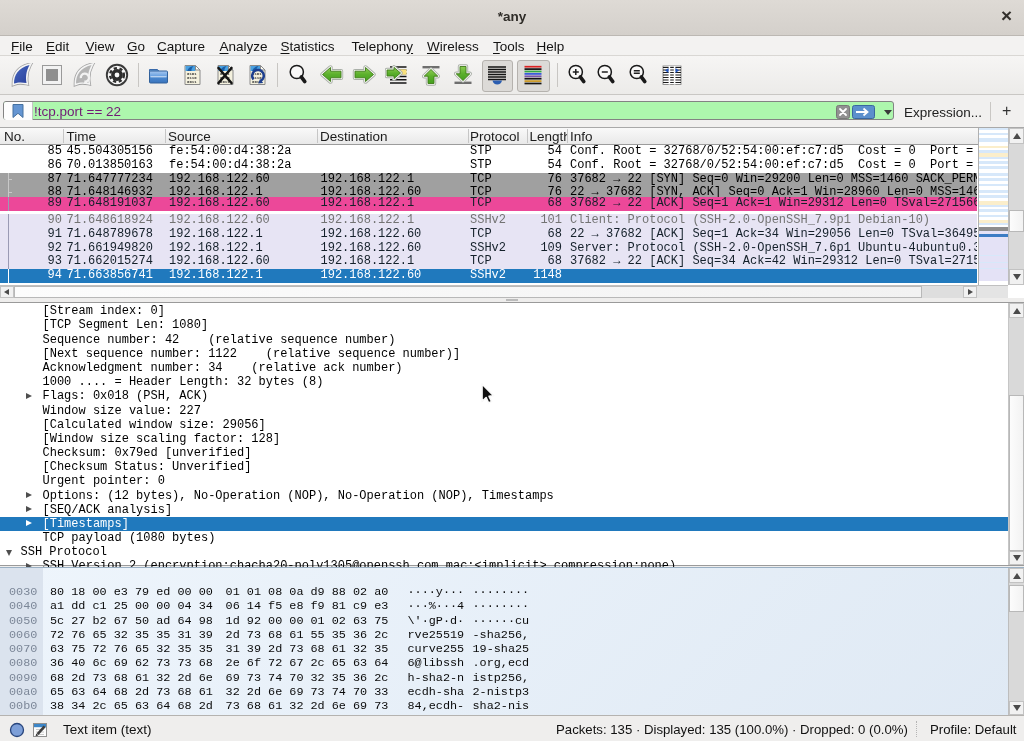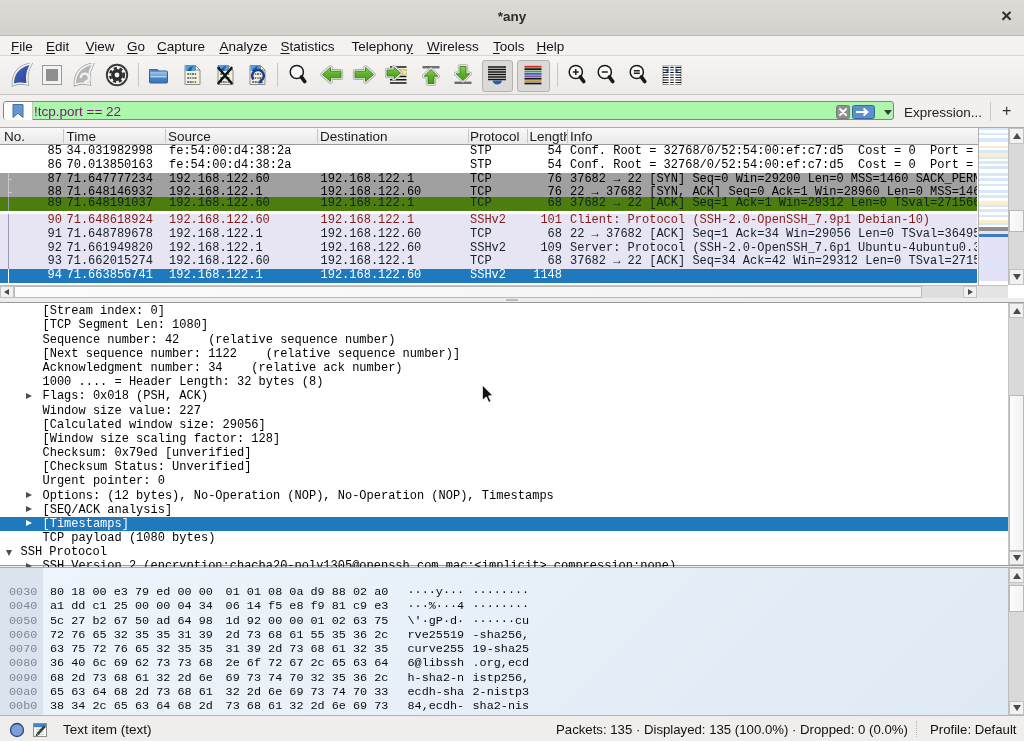--- a/index.html
+++ b/index.html
@@ -302,35 +302,35 @@
 <span class="hcell" style="left:570px">Info</span>
 <span class="hdiv" style="left:63px"></span>
 <span class="hdiv" style="left:164.5px"></span>
 <span class="hdiv" style="left:317px"></span>
 <span class="hdiv" style="left:467.5px"></span>
 <span class="hdiv" style="left:526.5px"></span>
 <span class="hdiv" style="left:566.5px"></span>
 </div>
 <div style="position:absolute;left:0;top:17px;width:978px;height:140px;overflow:hidden">
 <div class="prow" style="top:0.0px;background:#ffffff;color:#000000">
-<span class="c-no">85</span><span class="c-time">34.031982998</span><span class="c-src">fe:54:00:d4:38:2a</span><span class="c-dst"></span><span class="c-pro">STP</span><span class="c-len">54</span><span class="c-inf">Conf. Root = 32768/0/52:54:00:ef:c7:d5  Cost = 0  Port = 0x8001</span>
+<span class="c-no">85</span><span class="c-time">45.504305156</span><span class="c-src">fe:54:00:d4:38:2a</span><span class="c-dst"></span><span class="c-pro">STP</span><span class="c-len">54</span><span class="c-inf">Conf. Root = 32768/0/52:54:00:ef:c7:d5  Cost = 0  Port = 0x8001</span>
 </div>
 <div class="prow" style="top:13.8px;background:#ffffff;color:#000000">
 <span class="c-no">86</span><span class="c-time">70.013850163</span><span class="c-src">fe:54:00:d4:38:2a</span><span class="c-dst"></span><span class="c-pro">STP</span><span class="c-len">54</span><span class="c-inf">Conf. Root = 32768/0/52:54:00:ef:c7:d5  Cost = 0  Port = 0x8001</span>
 </div>
 <div class="prow" style="top:27.6px;background:#a0a0a0;color:#000000">
 <span style="left:8px;width:1px;height:14px;background:#c8c8c8"></span><span style="left:9px;top:6px;width:3px;height:1px;background:#c8c8c8"></span><span class="c-no">87</span><span class="c-time">71.647777234</span><span class="c-src">192.168.122.60</span><span class="c-dst">192.168.122.1</span><span class="c-pro">TCP</span><span class="c-len">76</span><span class="c-inf">37682 → 22 [SYN] Seq=0 Win=29200 Len=0 MSS=1460 SACK_PERM=1 TSval=2715662910 TSecr=0</span>
 </div>
 <div class="prow" style="top:41.4px;background:#a0a0a0;color:#000000">
 <span style="left:8px;width:1px;height:14px;background:#c8c8c8"></span><span style="left:9px;top:6px;width:3px;height:1px;background:#c8c8c8"></span><span class="c-no">88</span><span class="c-time">71.648146932</span><span class="c-src">192.168.122.1</span><span class="c-dst">192.168.122.60</span><span class="c-pro">TCP</span><span class="c-len">76</span><span class="c-inf">22 → 37682 [SYN, ACK] Seq=0 Ack=1 Win=28960 Len=0 MSS=1460 SACK_PERM=1 TSval=36495</span>
 </div>
-<div class="prow" style="top:52px;background:#4d7c0f;color:#14202a">
+<div class="prow" style="top:52px;background:#ec4899;color:#14202a">
 <span style="left:8px;width:1px;height:14px;background:#9a9ab4"></span><span class="c-no">89</span><span class="c-time">71.648191037</span><span class="c-src">192.168.122.60</span><span class="c-dst">192.168.122.1</span><span class="c-pro">TCP</span><span class="c-len">68</span><span class="c-inf">37682 → 22 [ACK] Seq=1 Ack=1 Win=29312 Len=0 TSval=2715662911 TSecr=3649511489</span>
 </div>
-<div class="prow" style="top:69.0px;background:#e7e4f4;color:#7f1d1d">
+<div class="prow" style="top:69.0px;background:#e7e4f4;color:#737373">
 <span style="left:8px;width:1px;height:14px;background:#9a9ab4"></span><span class="c-no">90</span><span class="c-time">71.648618924</span><span class="c-src">192.168.122.60</span><span class="c-dst">192.168.122.1</span><span class="c-pro">SSHv2</span><span class="c-len">101</span><span class="c-inf">Client: Protocol (SSH-2.0-OpenSSH_7.9p1 Debian-10)</span>
 </div>
 <div class="prow" style="top:82.8px;background:#e7e4f4;color:#14202a">
 <span style="left:8px;width:1px;height:14px;background:#9a9ab4"></span><span class="c-no">91</span><span class="c-time">71.648789678</span><span class="c-src">192.168.122.1</span><span class="c-dst">192.168.122.60</span><span class="c-pro">TCP</span><span class="c-len">68</span><span class="c-inf">22 → 37682 [ACK] Seq=1 Ack=34 Win=29056 Len=0 TSval=3649511513 TSecr=271566</span>
 </div>
 <div class="prow" style="top:96.6px;background:#e7e4f4;color:#14202a">
 <span style="left:8px;width:1px;height:14px;background:#9a9ab4"></span><span class="c-no">92</span><span class="c-time">71.661949820</span><span class="c-src">192.168.122.1</span><span class="c-dst">192.168.122.60</span><span class="c-pro">SSHv2</span><span class="c-len">109</span><span class="c-inf">Server: Protocol (SSH-2.0-OpenSSH_7.6p1 Ubuntu-4ubuntu0.3)</span>
 </div>
 <div class="prow" style="top:110.4px;background:#e7e4f4;color:#14202a">
 <span style="left:8px;width:1px;height:14px;background:#9a9ab4"></span><span class="c-no">93</span><span class="c-time">71.662015274</span><span class="c-src">192.168.122.60</span><span class="c-dst">192.168.122.1</span><span class="c-pro">TCP</span><span class="c-len">68</span><span class="c-inf">37682 → 22 [ACK] Seq=34 Ack=42 Win=29312 Len=0 TSval=2715662936 TSecr=36495</span>

